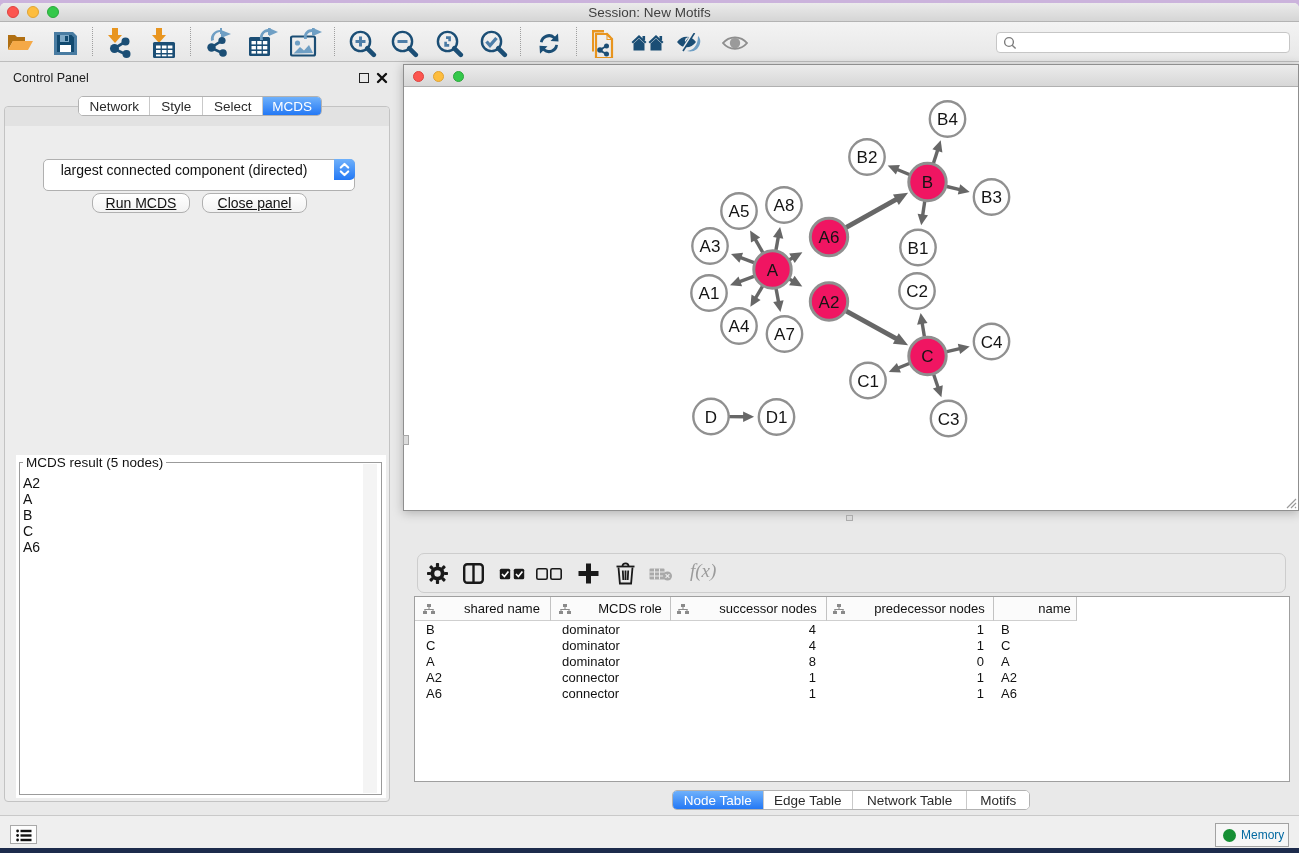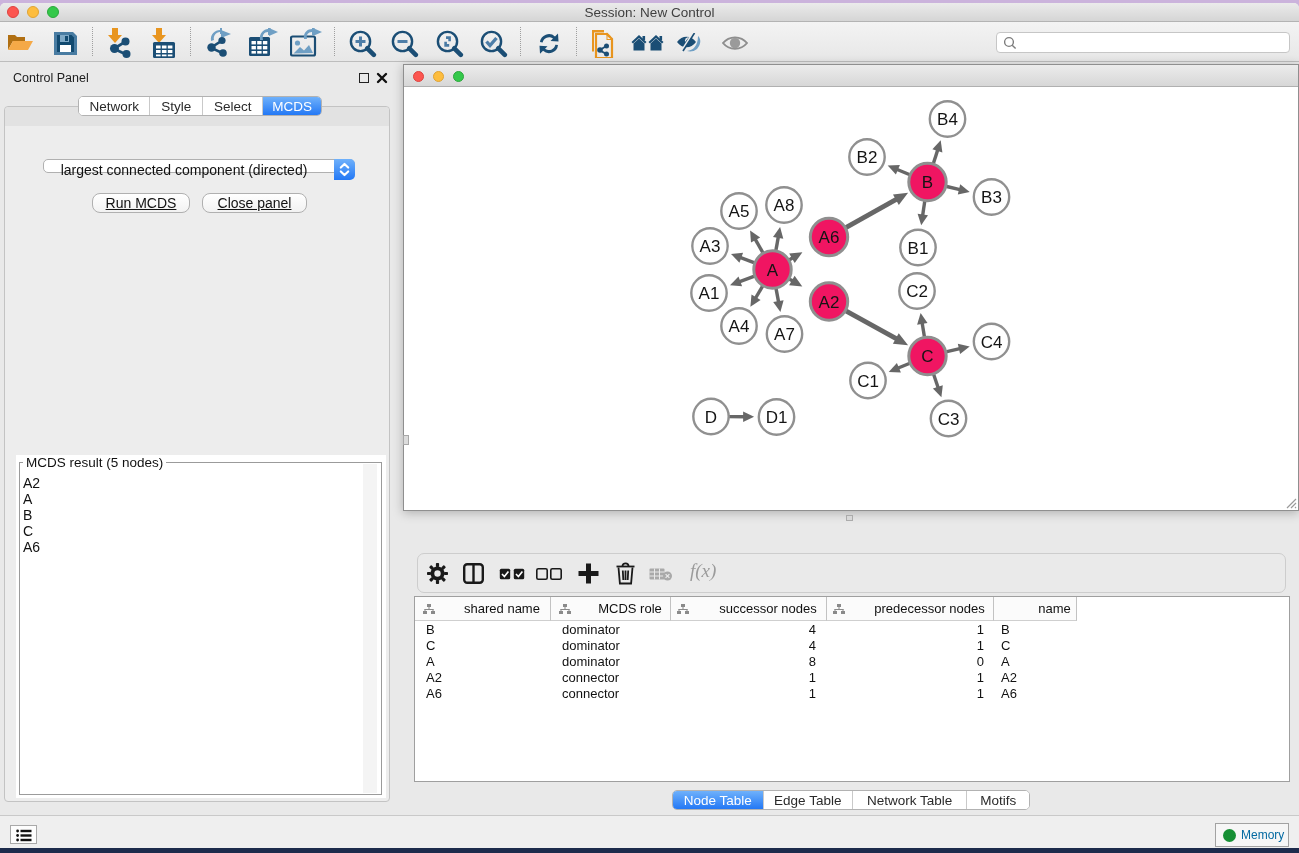--- a/index.html
+++ b/index.html
@@ -16,21 +16,21 @@
 
 
 #cpanel-head { position:absolute; left:0; top:60px; width:403px; height:36px; }
 #cpanel-head .t { position:absolute; left:13px; top:8px; font-size:12.5px; color:#1d1d1d; }
 .tabbar { position:absolute; z-index:30; display:flex; border:1px solid #b2b2b2; border-radius:5px; overflow:hidden; background:#fff; height:20px; }
 .tabbar .tab { font-size:13.5px; color:#2a2a2a; text-align:center; line-height:19px; border-right:1px solid #c9c9c9; background:#fff; }
 .tabbar .tab:last-child { border-right:none; }
 .tabbar .sel { background:linear-gradient(#6fb1fb,#2378f5); color:#fff; }
 #cp-inner { position:absolute; left:4px; top:103px; width:386px; height:696px; background:#ededed; border:1px solid #c3c3c3; border-radius:4px; }
 #optlabel { position:absolute; left:0; top:29px; width:100%; text-align:center; font-size:14px; color:#111; }
-#dropdown { position:absolute; left:38px; top:52px; width:312px; height:14px; background:#fff; border:1px solid #b0b0b0; border-radius:5px; }
+#dropdown { position:absolute; left:38px; top:52px; width:312px; height:32px; background:#fff; border:1px solid #b0b0b0; border-radius:5px; }
 #dropdown .txt { position:absolute; left:0; right:30px; top:2px; text-align:center; font-size:14px; color:#111; }
 #dropdown .btn { position:absolute; right:-1px; top:-1px; width:21px; height:21px; border-radius:0 5px 5px 0; background:linear-gradient(#6fb1fb,#2378f5); }
 .pbtn { position:absolute; height:20px; background:linear-gradient(#ffffff,#f2f2f2); border:1px solid #b0b0b0; border-radius:8px; font-size:14px; color:#111; text-align:center; line-height:18px;text-decoration:underline; }
 #groupbox { position:absolute; left:11px; top:348px; width:370px; height:343px; background:#fff; }
 #groupbox .gb { position:absolute; left:3px; top:7px; right:4px; bottom:3px; border:1px solid #9b9b9b; }
 #groupbox .lbl { position:absolute; left:7px; top:0px; background:#fff; padding:0 3px; font-size:13.5px; color:#111; }
 #groupbox .item { position:absolute; left:7px; font-size:14px; color:#111; }
 #groupbox .sbar { position:absolute; right:9px; top:9px; bottom:5px; width:14px; background:#f4f4f4; }
 
 
@@ -48,21 +48,21 @@
 .td { position:absolute; font-size:13px; color:#111; height:16px; line-height:16px; }
 
 
 #statusbar { position:absolute; left:0; top:812px; width:1299px; height:33px; background:#efefef; border-top:1px solid #c9c9c9; }
 #wallpaper { position:absolute; left:0; top:848px; width:1299px; height:5px; background:#1d2b4c; z-index:50; }
 </style>
 </head>
 <body>
 <div id="mainwin">
   <div id="titlebar">
-    <div class="title">Session: New Control</div>
+    <div class="title">Session: New Motifs</div>
     <div class="tl" style="left:7px;top:3px;background:#fc5650;border:1px solid #dd4340;"></div>
     <div class="tl" style="left:27px;top:3px;background:#fdbd3e;border:1px solid #e0a333;"></div>
     <div class="tl" style="left:47px;top:3px;background:#34c84a;border:1px solid #2ba73c;"></div>
   </div>
   <div id="toolbar">
     <div class="sep" style="left:92px"></div>
     <div class="sep" style="left:190px"></div>
     <div class="sep" style="left:334px"></div>
     <div class="sep" style="left:520px"></div>
     <div class="sep" style="left:576px"></div>

